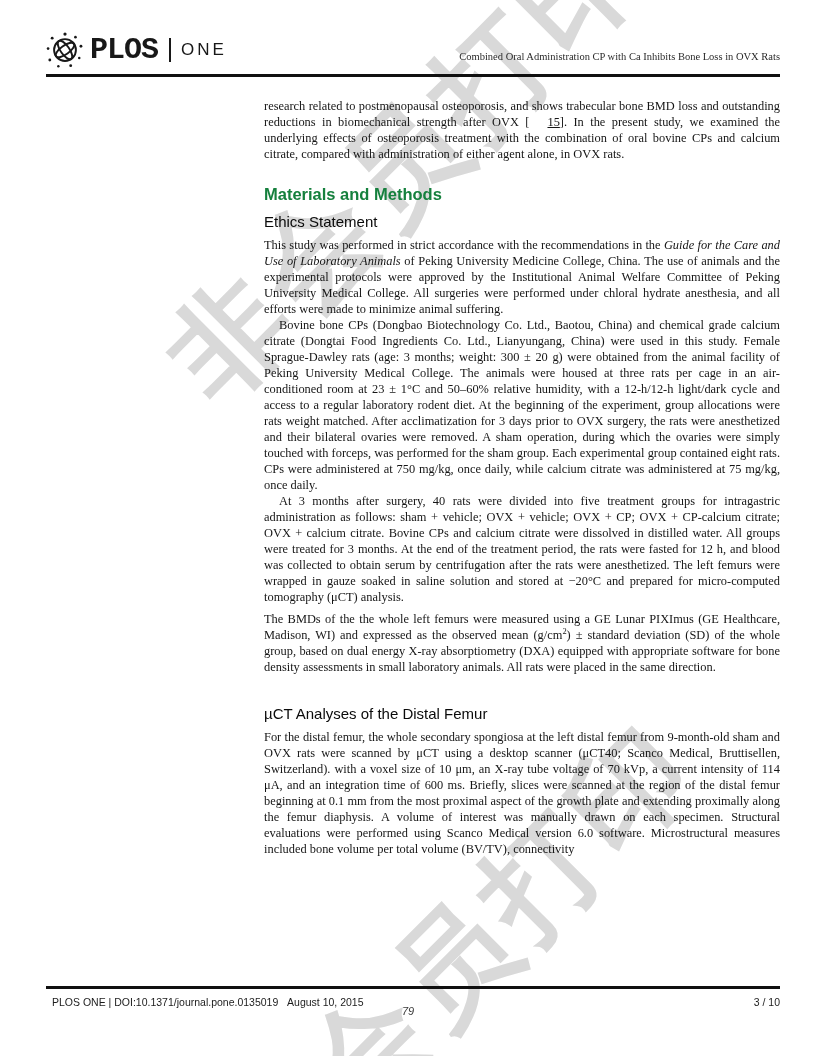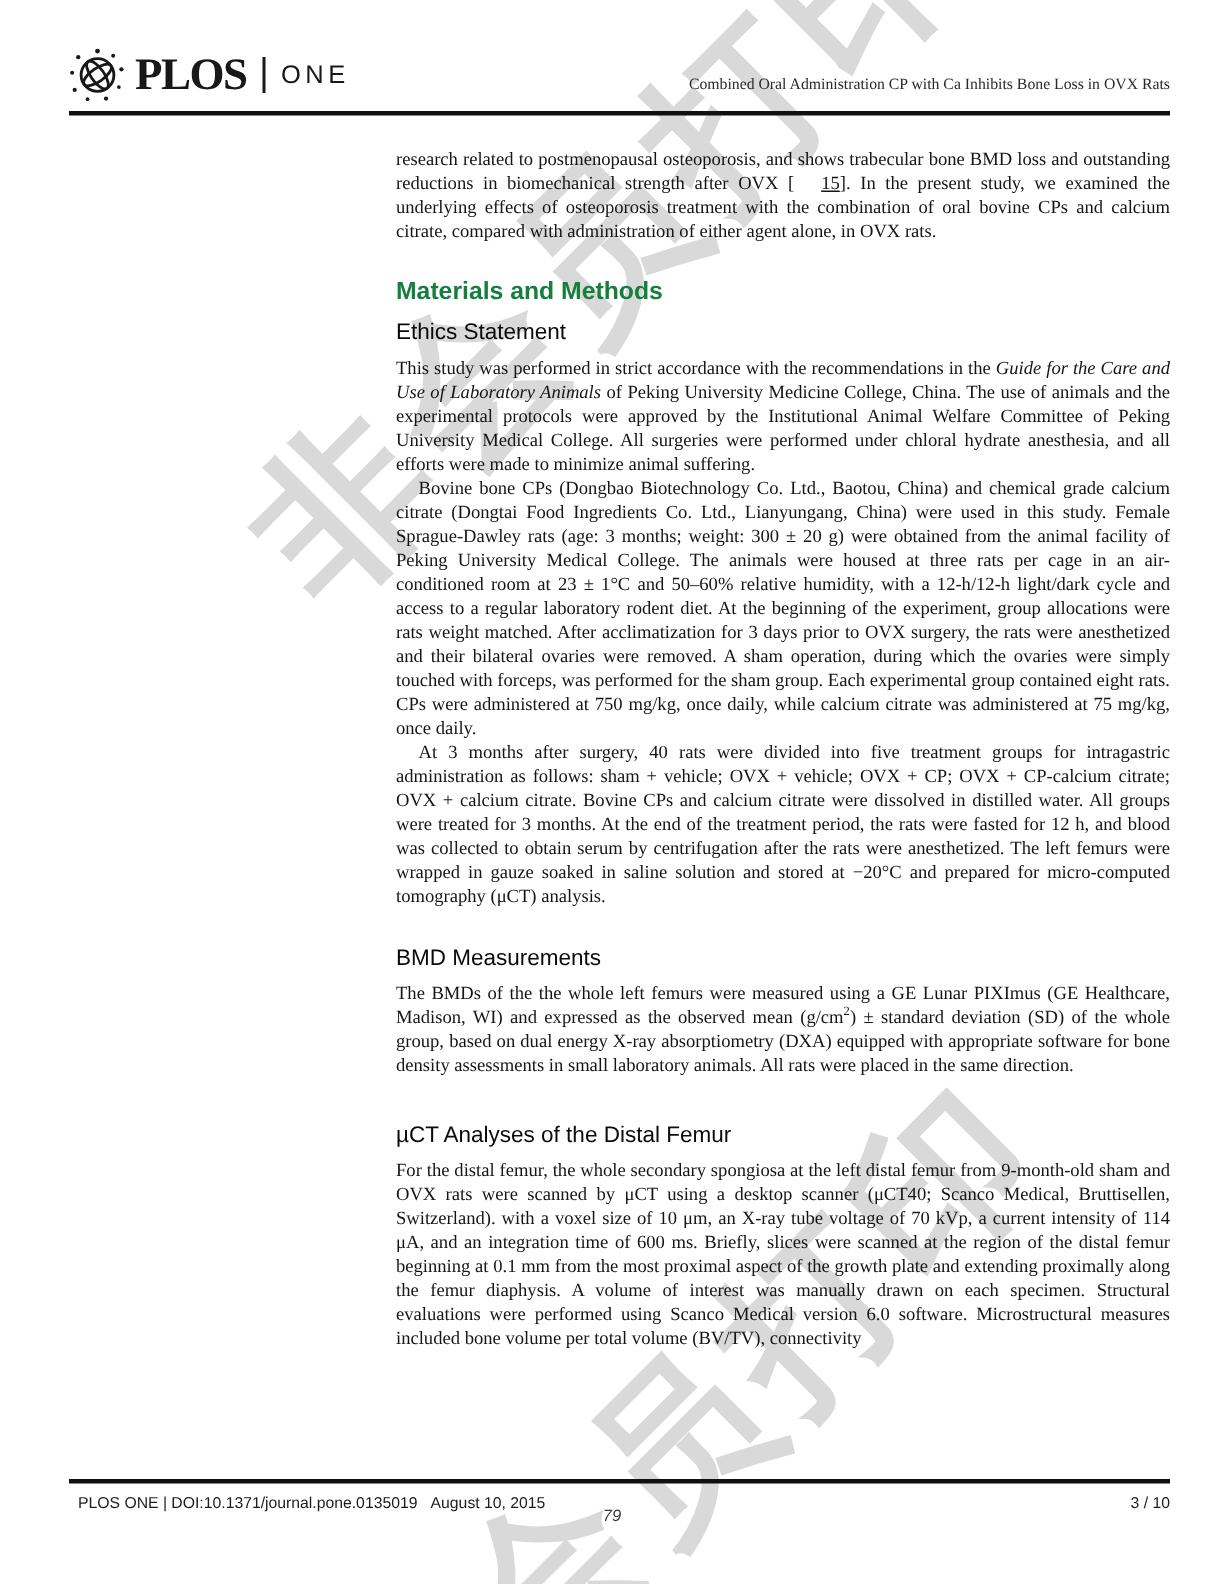--- a/index.html
+++ b/index.html
@@ -25,21 +25,21 @@
     pointer-events:none;
     line-height:1.2;
   }
   .wm1{left:140px;top:330px;}
   .wm2{left:190px;top:1130px;}
   
   .hdr{position:absolute;left:0;top:0;right:0;z-index:1;}
   .logo{position:absolute;left:46px;top:31px;display:flex;align-items:center;}
   .logo-globe{width:38px;height:38px;margin-right:6px;}
   .logo-plos{
-    font-family:Liberation Serif, serif;font-weight:bold;
+    font-family:Liberation Mono, monospace;font-weight:bold;
     font-size:30px;letter-spacing:-1px;color:#181818;line-height:38px;
   }
   .logo-divider{width:2px;height:24px;background:#181818;margin:0 10px 0 11px;}
   .logo-one{
     font-family:"Liberation Sans",sans-serif;font-weight:normal;
     font-size:17px;letter-spacing:3px;color:#181818;
   }
   .running-title{
     position:absolute;right:36px;top:51px;
     font-family:Liberation Serif, serif;
@@ -121,21 +121,20 @@
   <div class="col">
     <p class="first"><span>research related to postmenopausal osteoporosis, and shows trabecular bone BMD loss and outstanding reductions in biomechanical strength after OVX [</span><span class="ref-link">15</span><span>]. In the present study, we examined the underlying effects of osteoporosis treatment with the combination of oral bovine CPs and calcium citrate, compared with administration of either agent alone, in OVX rats.</span></p>
 
     <h1>Materials and Methods</h1>
     <h2>Ethics Statement</h2>
 
     <p><span>This study was performed in strict accordance with the recommendations in the </span><i>Guide for the Care and Use of Laboratory Animals</i><span> of Peking University Medicine College, China. The use of animals and the experimental protocols were approved by the Institutional Animal Welfare Committee of Peking University Medical College. All surgeries were performed under chloral hydrate anesthesia, and all efforts were made to minimize animal suffering.</span></p>
     <p class="cont"><span>Bovine bone CPs (Dongbao Biotechnology Co. Ltd., Baotou, China) and chemical grade calcium citrate (Dongtai Food Ingredients Co. Ltd., Lianyungang, China) were used in this study. Female Sprague-Dawley rats (age: 3 months; weight: 300 ± 20 g) were obtained from the animal facility of Peking University Medical College. The animals were housed at three rats per cage in an air-conditioned room at 23 ± 1°C and 50–60% relative humidity, with a 12-h/12-h light/dark cycle and access to a regular laboratory rodent diet. At the beginning of the experiment, group allocations were rats weight matched. After acclimatization for 3 days prior to OVX surgery, the rats were anesthetized and their bilateral ovaries were removed. A sham operation, during which the ovaries were simply touched with forceps, was performed for the sham group. Each experimental group contained eight rats. CPs were administered at 750 mg/kg, once daily, while calcium citrate was administered at 75 mg/kg, once daily.</span></p>
     <p class="cont"><span>At 3 months after surgery, 40 rats were divided into five treatment groups for intragastric administration as follows: sham + vehicle; OVX + vehicle; OVX + CP; OVX + CP-calcium citrate; OVX + calcium citrate. Bovine CPs and calcium citrate were dissolved in distilled water. All groups were treated for 3 months. At the end of the treatment period, the rats were fasted for 12 h, and blood was collected to obtain serum by centrifugation after the rats were anesthetized. The left femurs were wrapped in gauze soaked in saline solution and stored at −20°C and prepared for micro-computed tomography (μCT) analysis.</span></p>
 
-    <h2 class="sect">BMD Measurements</h2>
     <p><span>The BMDs of the the whole left femurs were measured using a GE Lunar PIXImus (GE Healthcare, Madison, WI) and expressed as the observed mean (g/cm</span><sup>2</sup><span>) ± standard deviation (SD) of the whole group, based on dual energy X-ray absorptiometry (DXA) equipped with appropriate software for bone density assessments in small laboratory animals. All rats were placed in the same direction.</span></p>
 
     <h2 class="sect2">µCT Analyses of the Distal Femur</h2>
     <p><span>For the distal femur, the whole secondary spongiosa at the left distal femur from 9-month-old sham and OVX rats were scanned by μCT using a desktop scanner (μCT40; Scanco Medical, Bruttisellen, Switzerland). with a voxel size of 10 μm, an X-ray tube voltage of 70 kVp, a current intensity of 114 μA, and an integration time of 600 ms. Briefly, slices were scanned at the region of the distal femur beginning at 0.1 mm from the most proximal aspect of the growth plate and extending proximally along the femur diaphysis. A volume of interest was manually drawn on each specimen. Structural evaluations were performed using Scanco Medical version 6.0 software. Microstructural measures included bone volume per total volume (BV/TV), connectivity</span></p>
   </div>
 
   <div class="ftr">
     <div class="footer-rule"></div>
     <div class="footer-row">
       <span>

